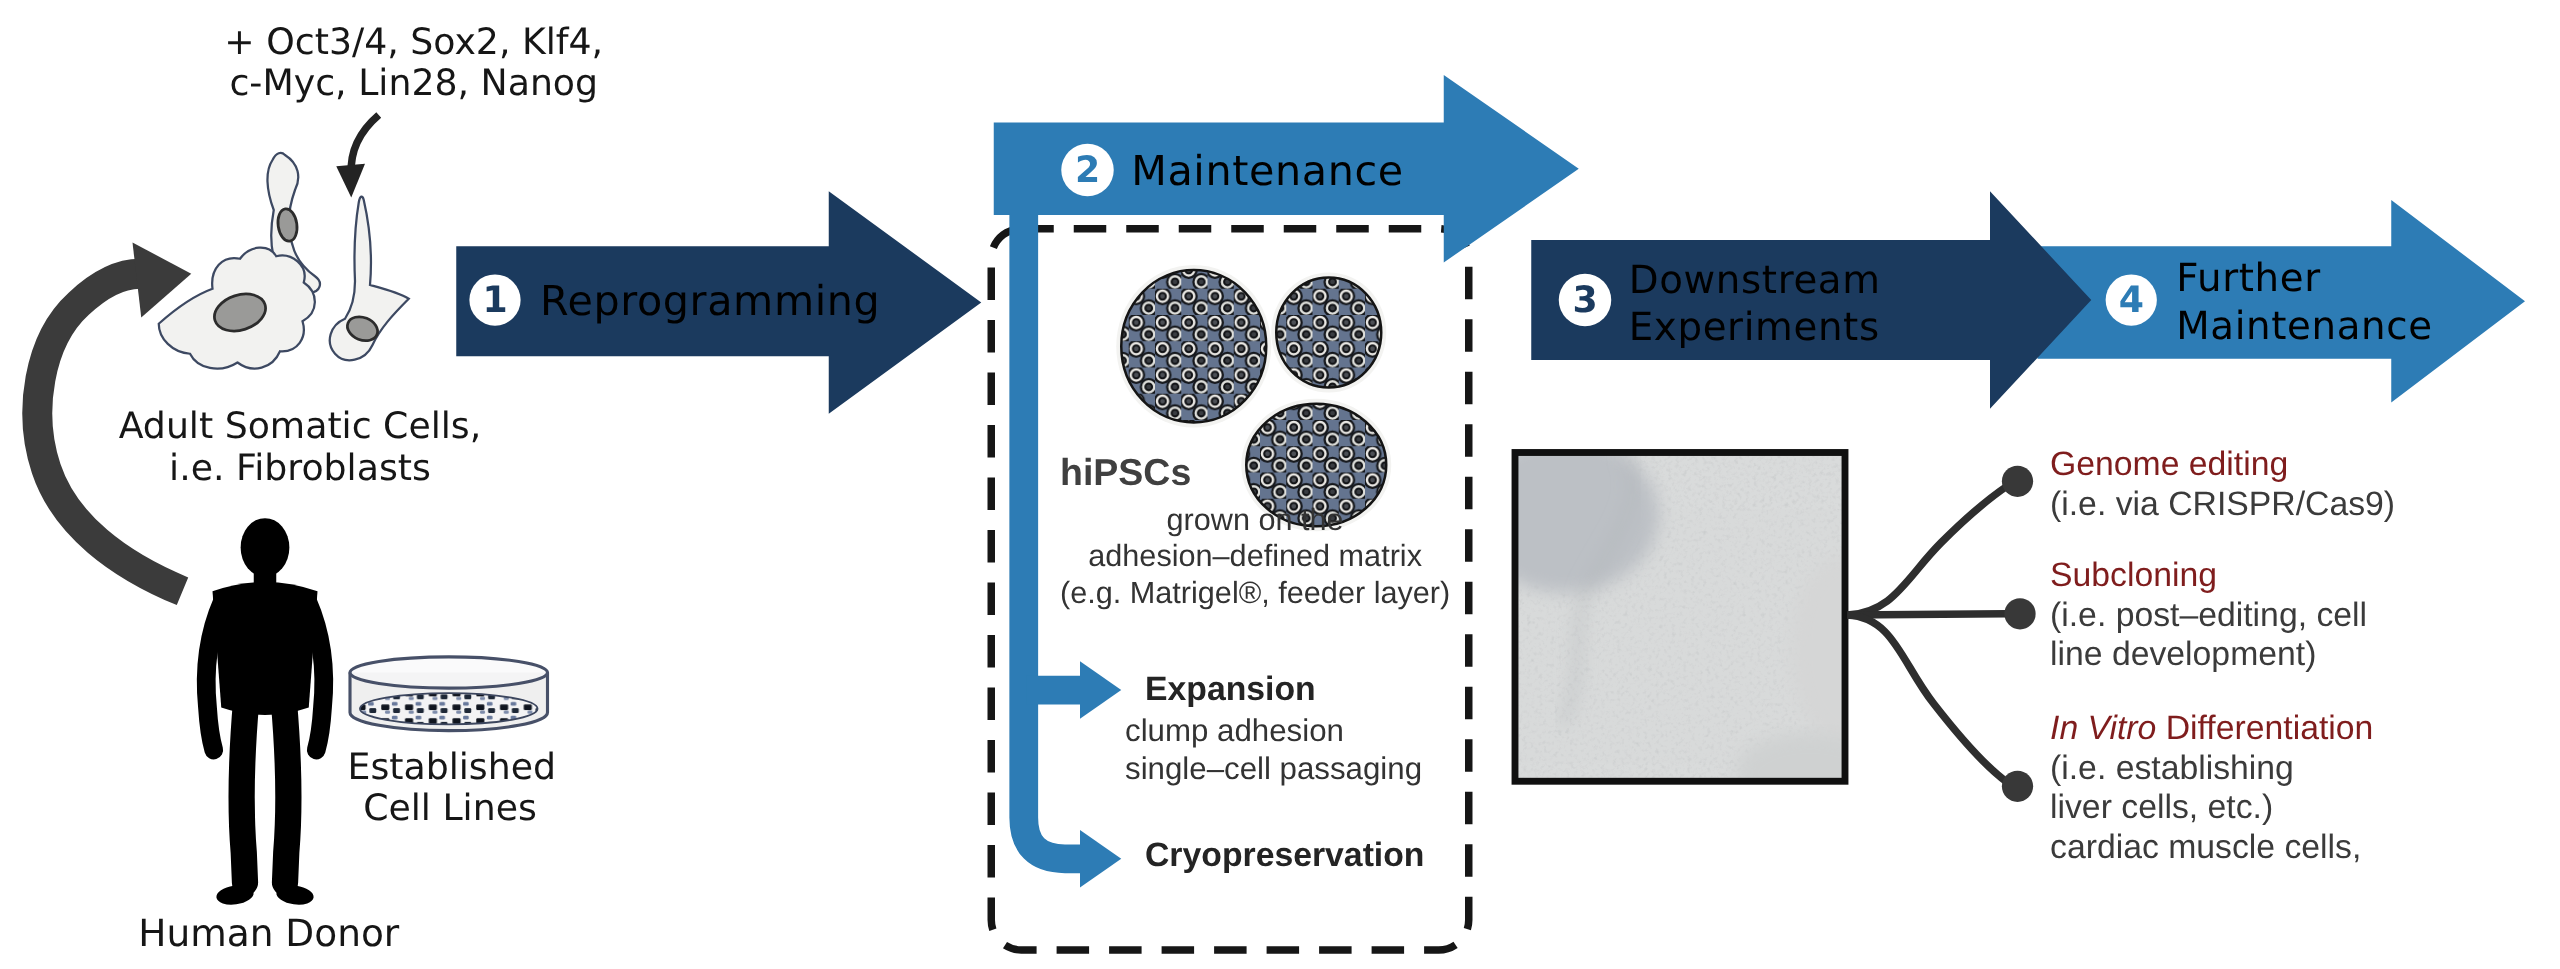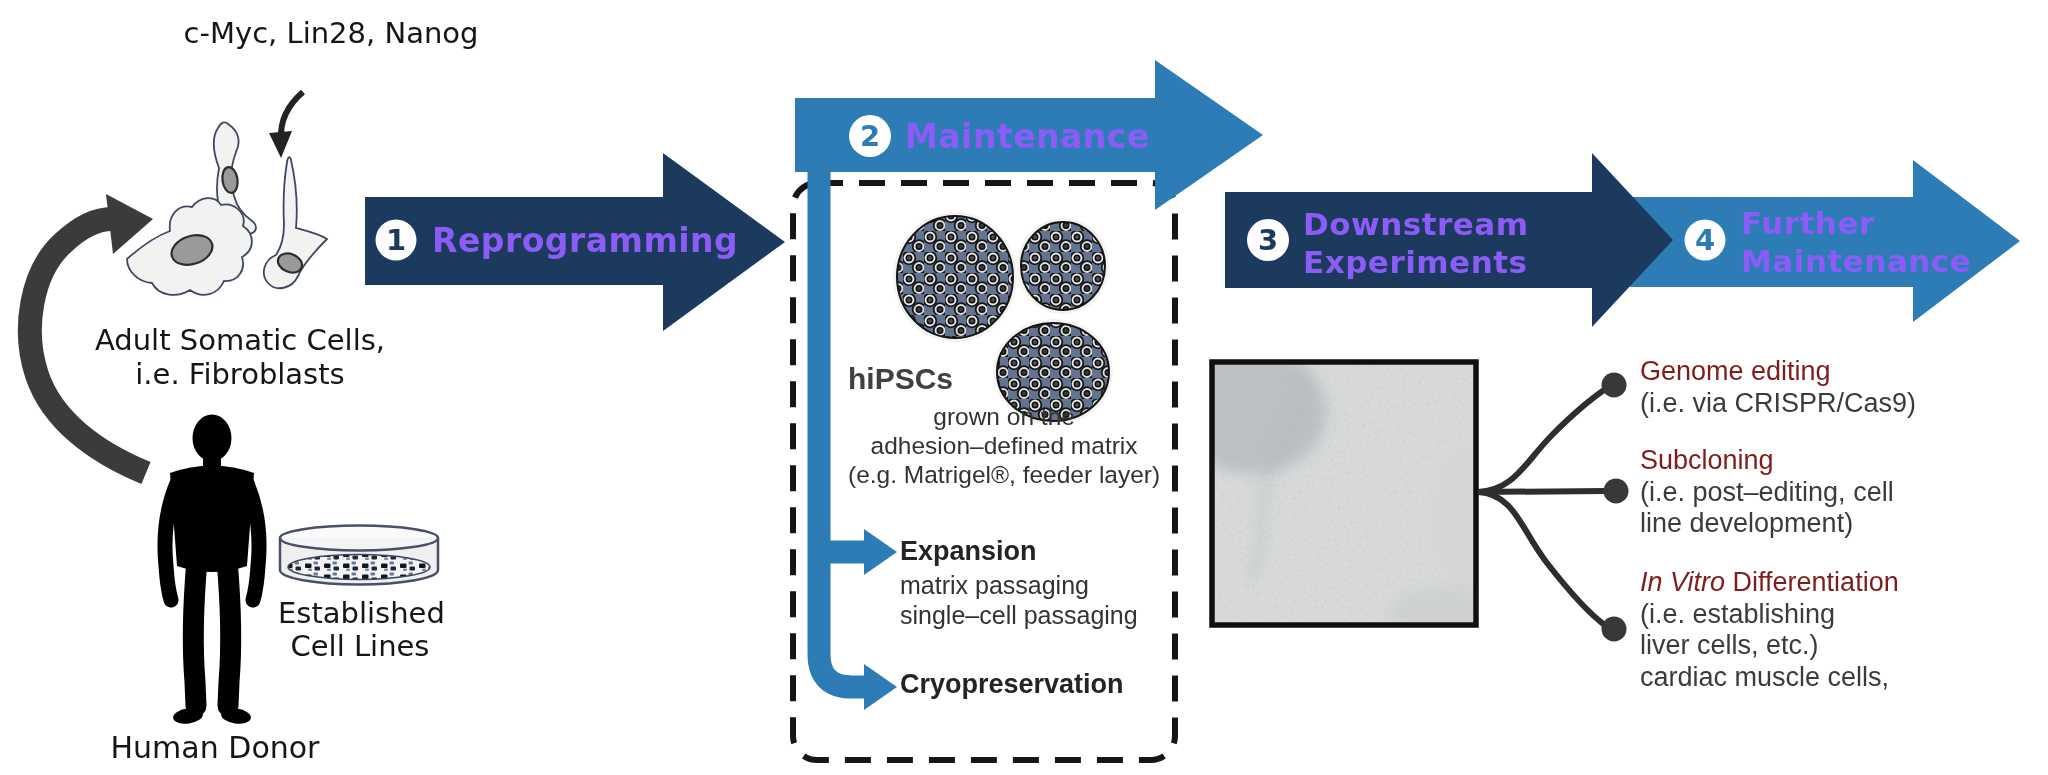--- a/index.html
+++ b/index.html
@@ -4,28 +4,28 @@
 <style>
   html,body{margin:0;padding:0;background:#ffffff;}
   .canvas{position:relative;width:2048px;height:775px;background:#ffffff;overflow:hidden;
           font-family:"Liberation Sans",sans-serif;}
   .art{position:absolute;left:0;top:0;}
   .t{position:absolute;white-space:nowrap;color:#1c1c1c;}
   .ctr{text-align:center;}
   .dj{font-family:"DejaVu Sans",sans-serif;}
   .lib{font-family:"Liberation Sans",sans-serif;}
   .lefttxt{font-size:29px;line-height:34px;font-weight:500;color:#161616;}
-  .arrowlabel{color:#8b5cf6;font-weight:bold;letter-spacing:0.5px;}
+  .arrowlabel{color:#000000;font-weight:normal;letter-spacing:0.5px;}
   .one-line{font-size:33px;}
   .two-line{font-size:31px;line-height:38px;}
   .num{position:absolute;color:#fff;font-family:"DejaVu Sans",sans-serif;font-weight:bold;
        font-size:29px;text-align:center;transform:translate(-50%,-54%);}
   .boxtitle{font-size:30px;font-weight:bold;color:#404040;}
   .boxbody{font-size:24.5px;line-height:29px;color:#333333;}
-  .boxsub{font-size:27px;font-weight:bold;color:#242424;}
+  .boxsub{font-size:27px;font-weight:bold;color:#242424;margin-left:16px;}
   .optgroup{font-size:27px;line-height:31.5px;color:#3b3b3b;}
   .optgroup .ttl{font-weight:normal;color:#7f1d1d;}
   .blk{display:block;}
 </style>
 </head>
 <body>
 
 <div class="canvas">
 
 <svg class="art" width="2048" height="775" viewBox="0 0 2048 775">
@@ -154,20 +154,21 @@
 
   <g fill="#ffffff">
     <circle cx="396" cy="240" r="20.5"></circle>
     <circle cx="870" cy="136" r="21"></circle>
     <circle cx="1268" cy="240" r="21"></circle>
     <circle cx="1705" cy="240" r="20.5"></circle>
   </g>
 </svg>
 
 <div class="t dj lefttxt ctr" style="left:171px;top:17px;width:320px;line-height:33px;">
+  <span class="blk">+ Oct3/4, Sox2, Klf4,</span>
   <span class="blk">c-Myc, Lin28, Nanog</span>
 </div>
 
 <div class="t dj lefttxt ctr" style="left:278px;top:597px;width:164px;line-height:33px;">
   <span class="blk">Established</span>
   <span class="blk">Cell Lines</span>
 </div>
 
 <div class="t dj lefttxt ctr" style="left:88px;top:323px;width:304px;">
   <span class="blk">Adult Somatic Cells,</span>
@@ -199,21 +200,21 @@
 
 <div class="t lib boxtitle" style="left:848px;top:362px;">hiPSCs</div>
 <div class="t lib boxbody" style="left:848px;top:402px;text-align:center;">
   <span class="blk">grown on the</span>
   <span class="blk">adhesion–defined matrix</span>
   <span class="blk">(e.g. Matrigel®, feeder layer)</span>
 </div>
 
 <div class="t lib boxsub" style="left:900px;top:536px;">Expansion</div>
 <div class="t lib boxbody" style="left:900px;top:571px;font-size:25px;line-height:29.5px;">
-  <span class="blk">matrix passaging</span>
+  <span class="blk">clump adhesion</span>
   <span class="blk">single–cell passaging</span>
 </div>
 
 <div class="t lib boxsub" style="left:900px;top:669px;">Cryopreservation</div>
 
 <div class="t lib optgroup" style="left:1640px;top:356px;">
   <span class="blk ttl">Genome editing</span>
   <span class="blk">(i.e. via CRISPR/Cas9)</span>
 </div>
 

